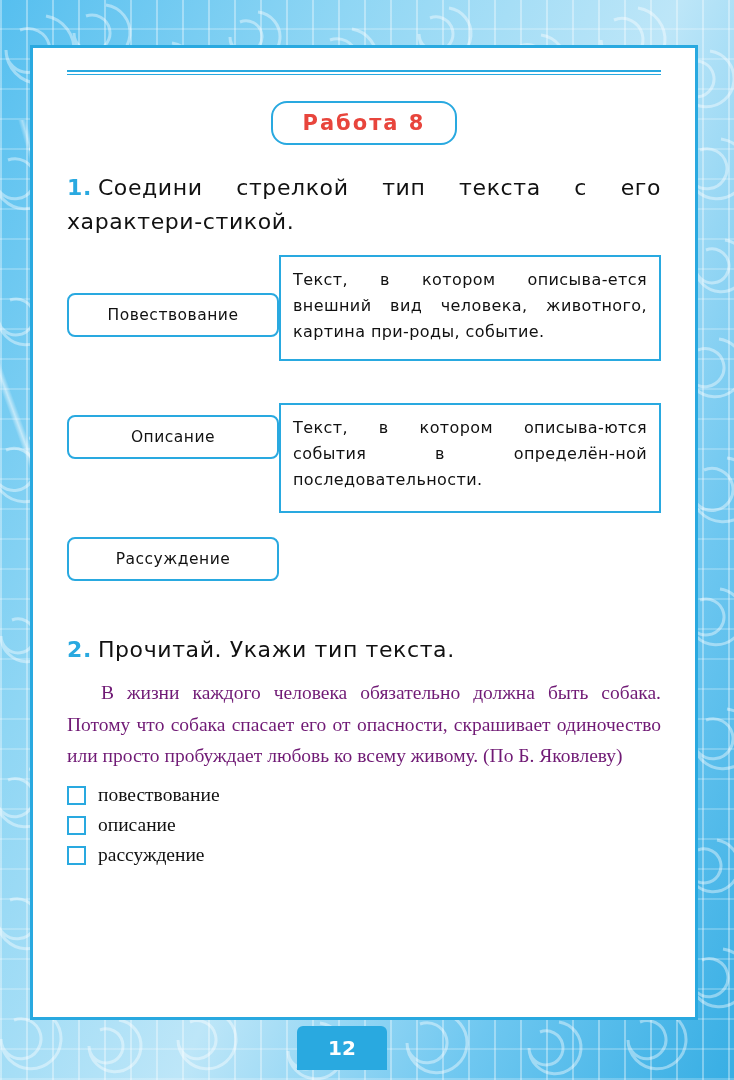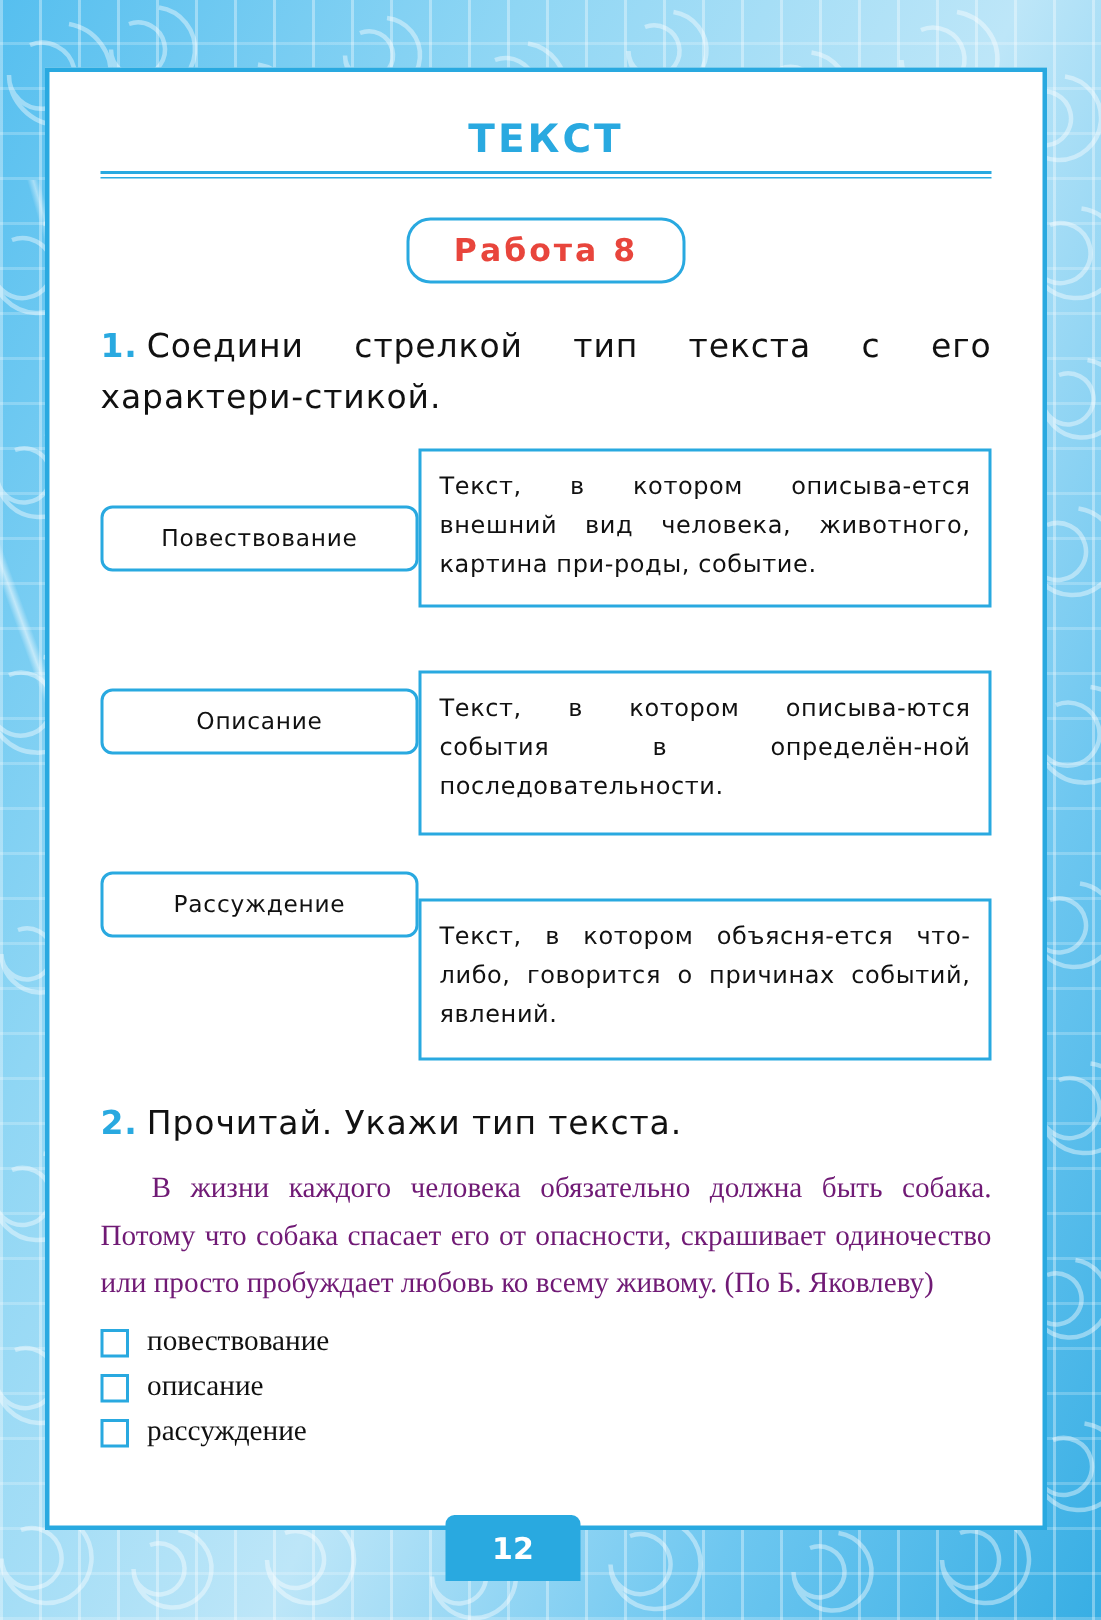--- a/index.html
+++ b/index.html
@@ -206,21 +206,21 @@
   .option-label {
     font-family: "Liberation Serif", serif;
     font-size: 19.5px;
     color: #111;
   }
 
   
   .footer {
     position: absolute;
     left: 0;
-    bottom: 16px;
+    bottom: 0;
     width: 684px;
     height: 60px;
   }
   .page-tab {
     position: absolute;
     left: 50%;
     transform: translateX(-50%);
     bottom: 10px;
     width: 90px;
     height: 44px;
@@ -271,21 +271,20 @@
       <path d="M12 620 a17 17 0 1 1 -11 16 a26 26 0 1 0 30 -26"></path>
       <path d="M8 780 a19 19 0 1 1 -12 18 a29 29 0 1 0 33 -29"></path>
       <path d="M10 900 a20 20 0 1 1 -13 19 a30 30 0 1 0 34 -30"></path>
     </g>
   </svg>
   <div class="bg-diag"></div>
 
   <div class="sheet">
     <div class="sheet-inner">
 
-      <div class="doc-title">ТЕКСТ</div>
       <div class="title-rule"></div>
       <div class="title-rule thin"></div>
 
       <div class="work-badge-wrap">
         <div class="work-badge">Работа  8</div>
       </div>
 
       <div class="task">
         <div class="task-head">
           <span class="task-num">1.</span><span>Соедини стрелкой тип текста с его характери-стикой.</span>
@@ -304,23 +303,20 @@
             </div>
           </div>
 
           <div class="match-right">
             <div class="def-slot d0">
               <div class="def-box">Текст, в котором описыва-ется внешний вид человека, животного, картина при-роды, событие.</div>
             </div>
             <div class="def-slot d1">
               <div class="def-box">Текст, в котором описыва-ются события в определён-ной последовательности.</div>
             </div>
-            <div class="def-slot d2">
-              <div class="def-box">Текст, в котором объясня-ется что-либо, говорится о причинах событий, явлений.</div>
-            </div>
           </div>
         </div>
       </div>
 
       <div class="task">
         <div class="task-head">
           <span class="task-num">2.</span><span>Прочитай. Укажи тип текста.</span>
         </div>
 
         <div class="passage">В жизни каждого человека обязательно должна быть собака. Потому что собака спасает его от опасности, скрашивает одиночество или просто пробуждает любовь ко всему живому. (По Б. Яковлеву)</div>

